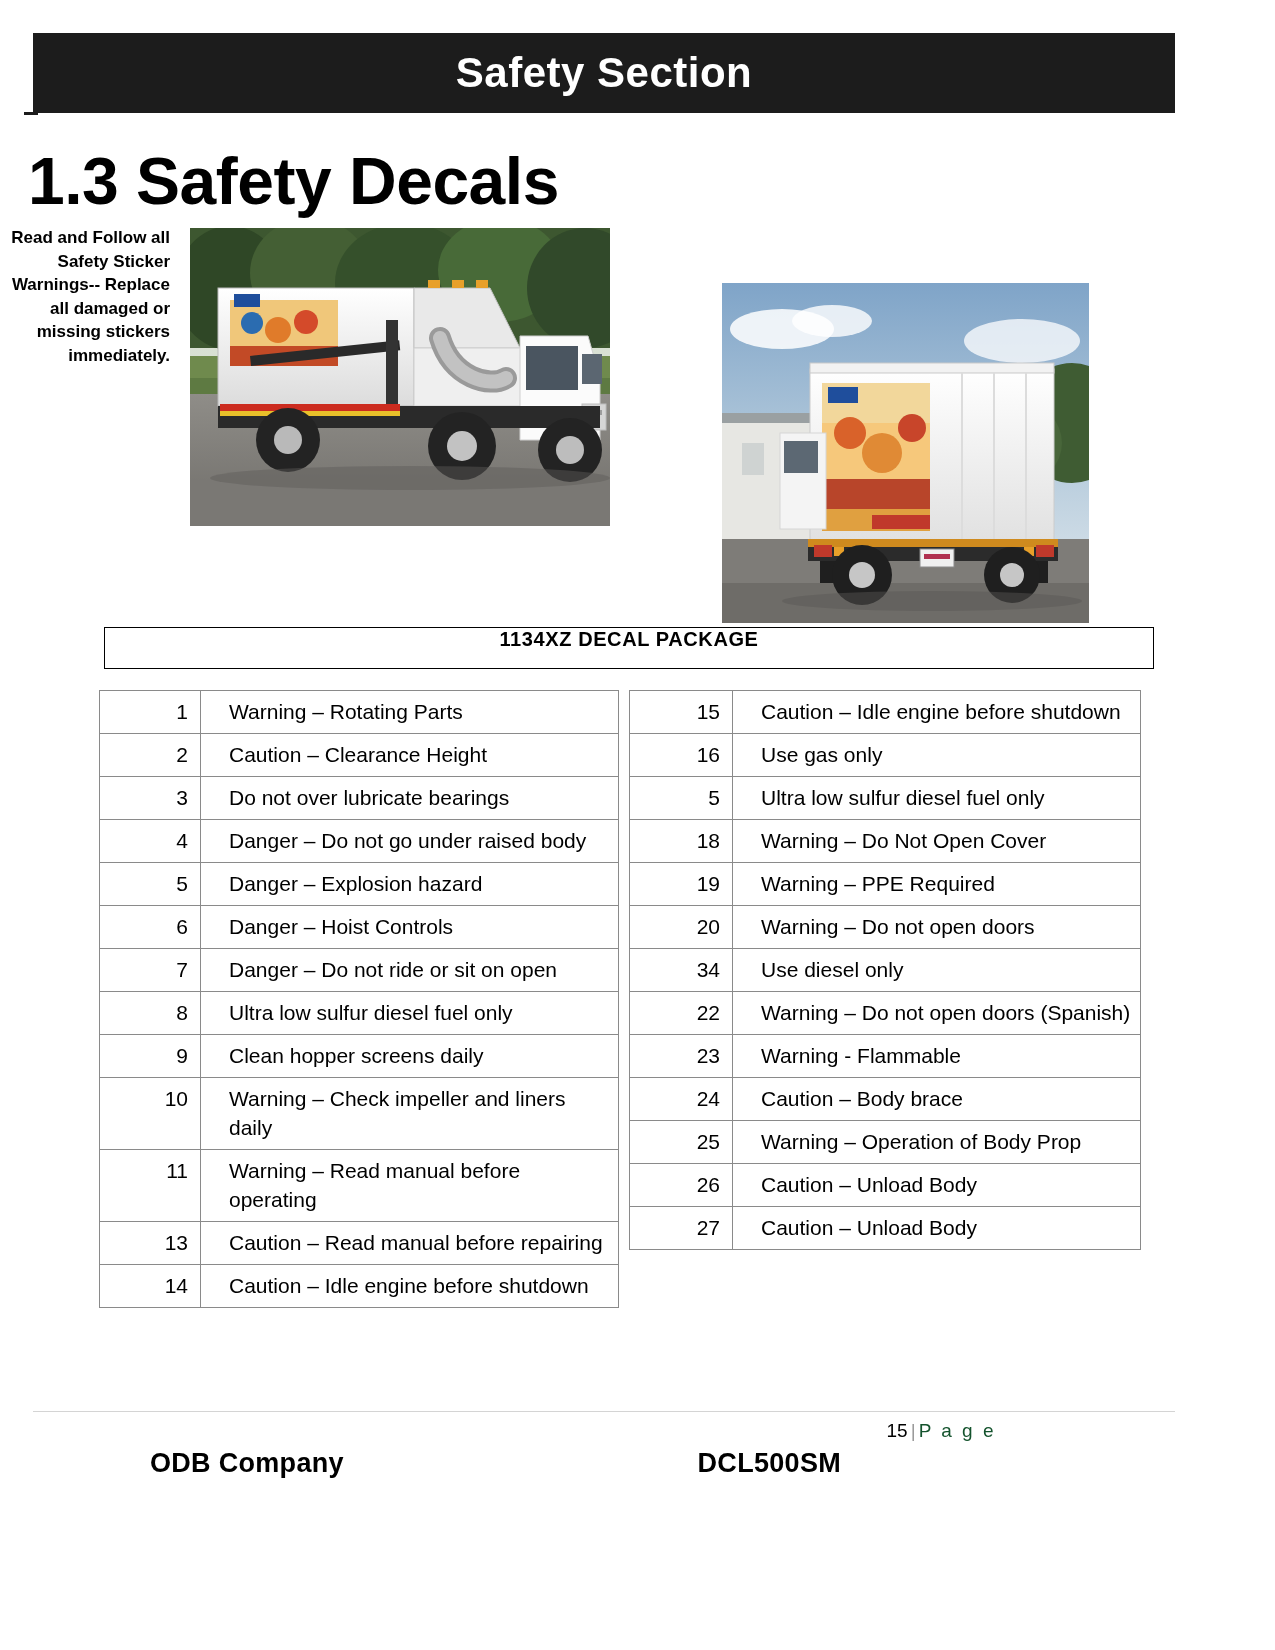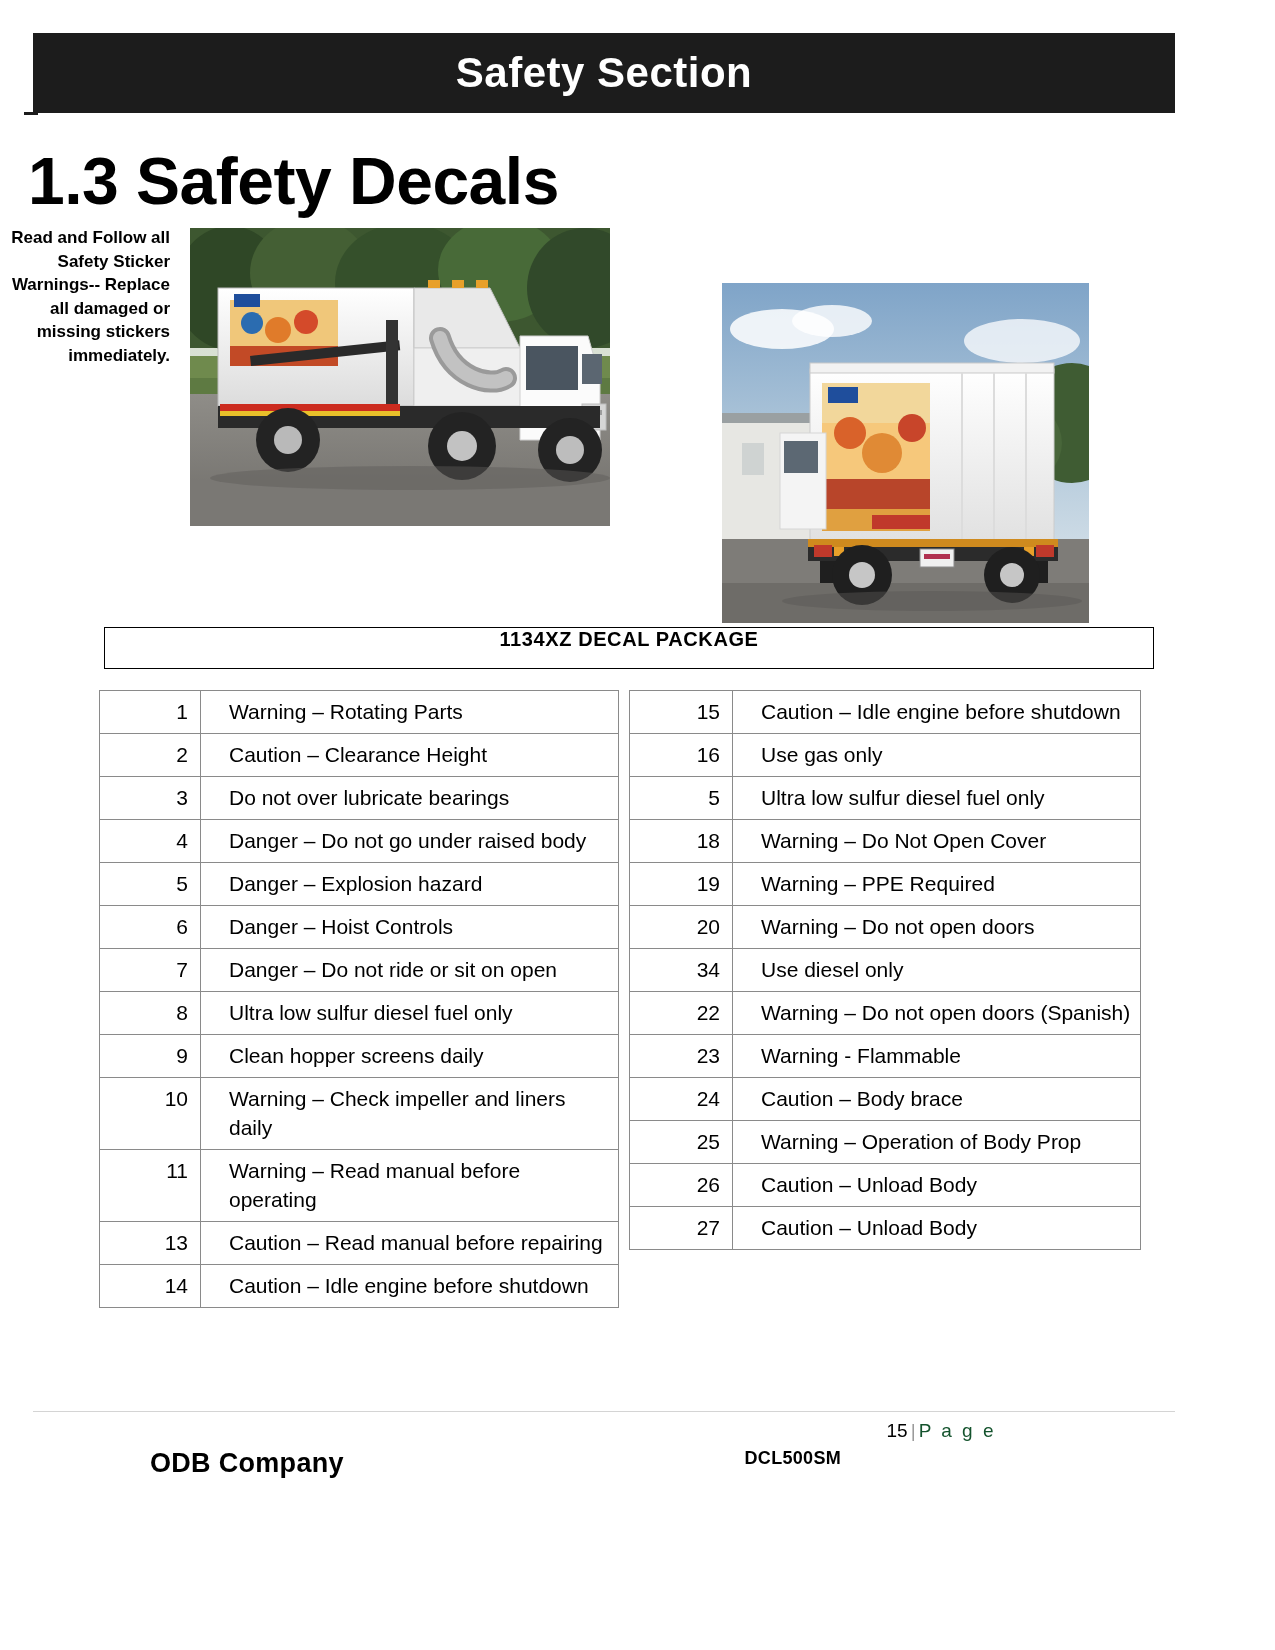--- a/index.html
+++ b/index.html
@@ -171,21 +171,21 @@
     left: 150px;
     top: 1448px;
     font-size: 27px;
     font-weight: bold;
     letter-spacing: 0.3px;
   }
   .footer-right {
     position: absolute;
     right: 190px;
     top: 1448px;
-    font-size: 18px;
+    font-size: 27px;
     font-weight: bold;
     letter-spacing: 0.3px;
   }
 </style>
 </head>
 <body>
 
 <div class="page">
 
   <div class="header-band">

